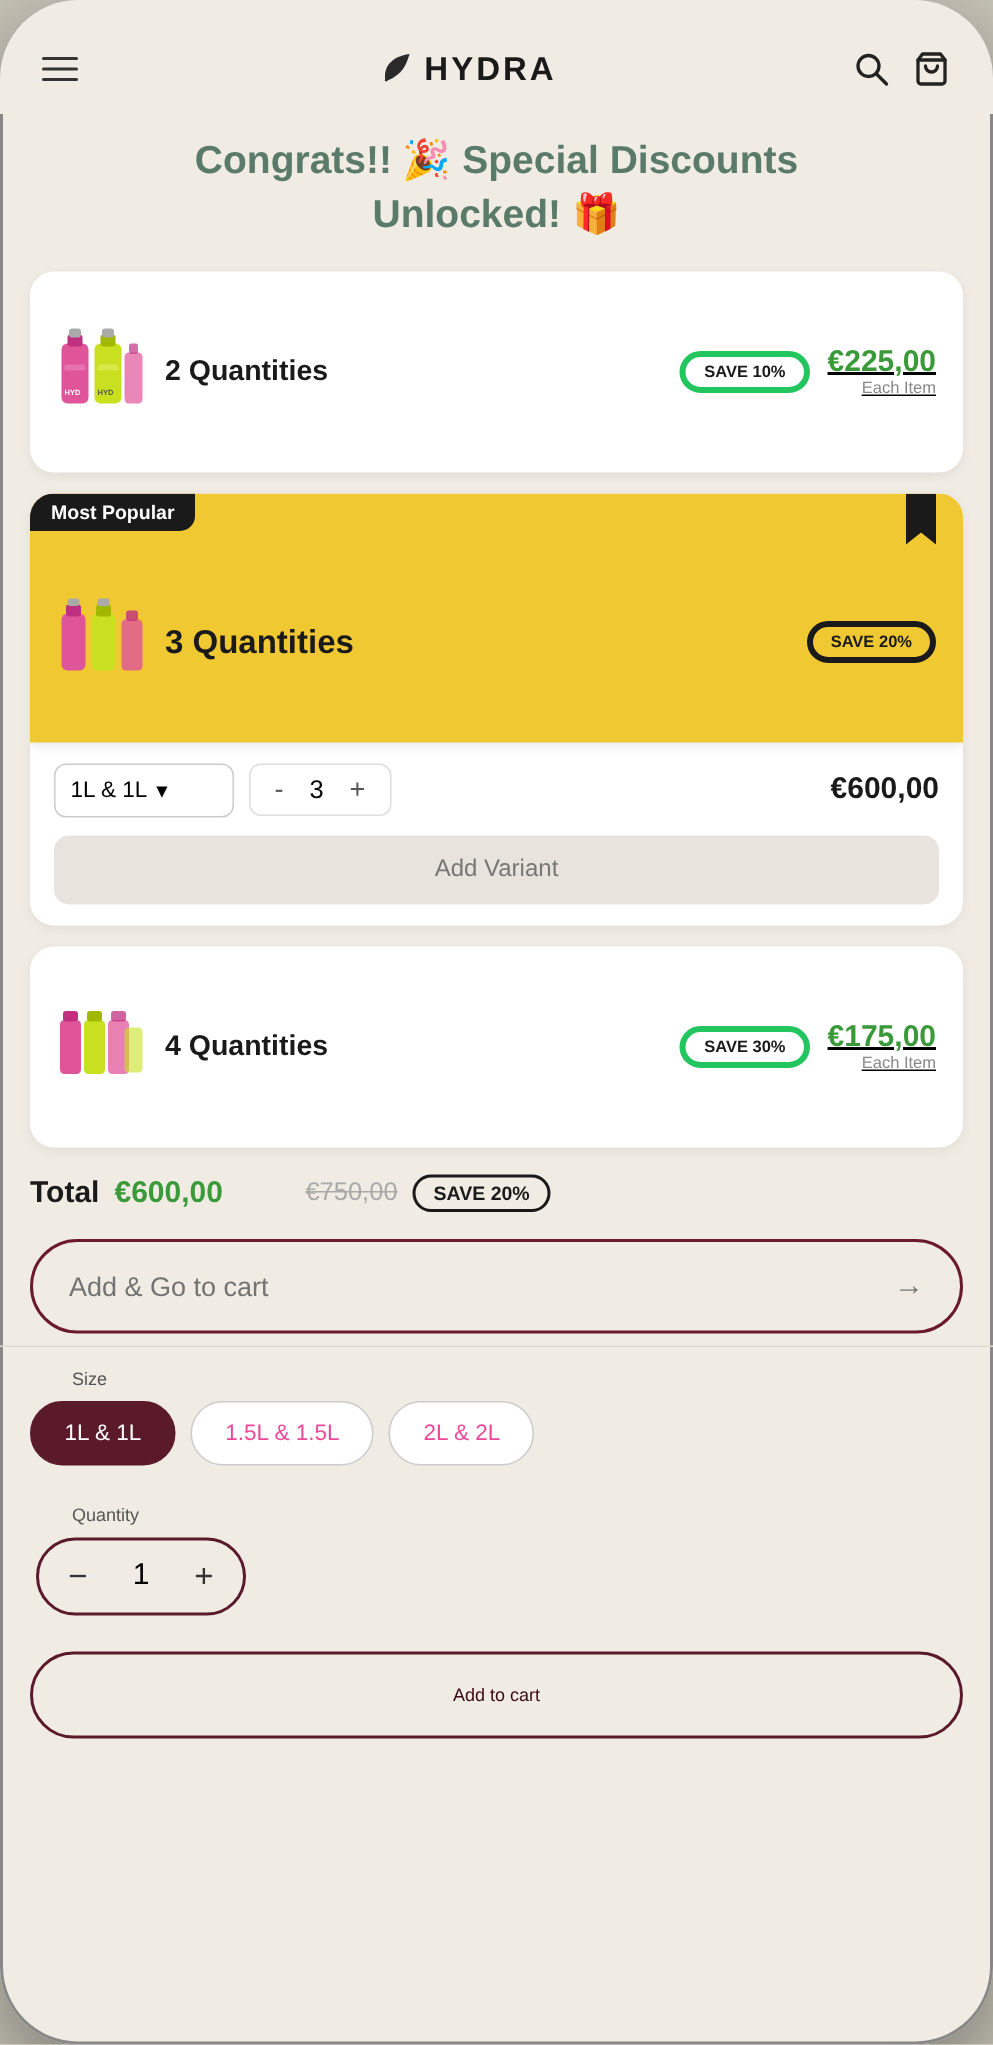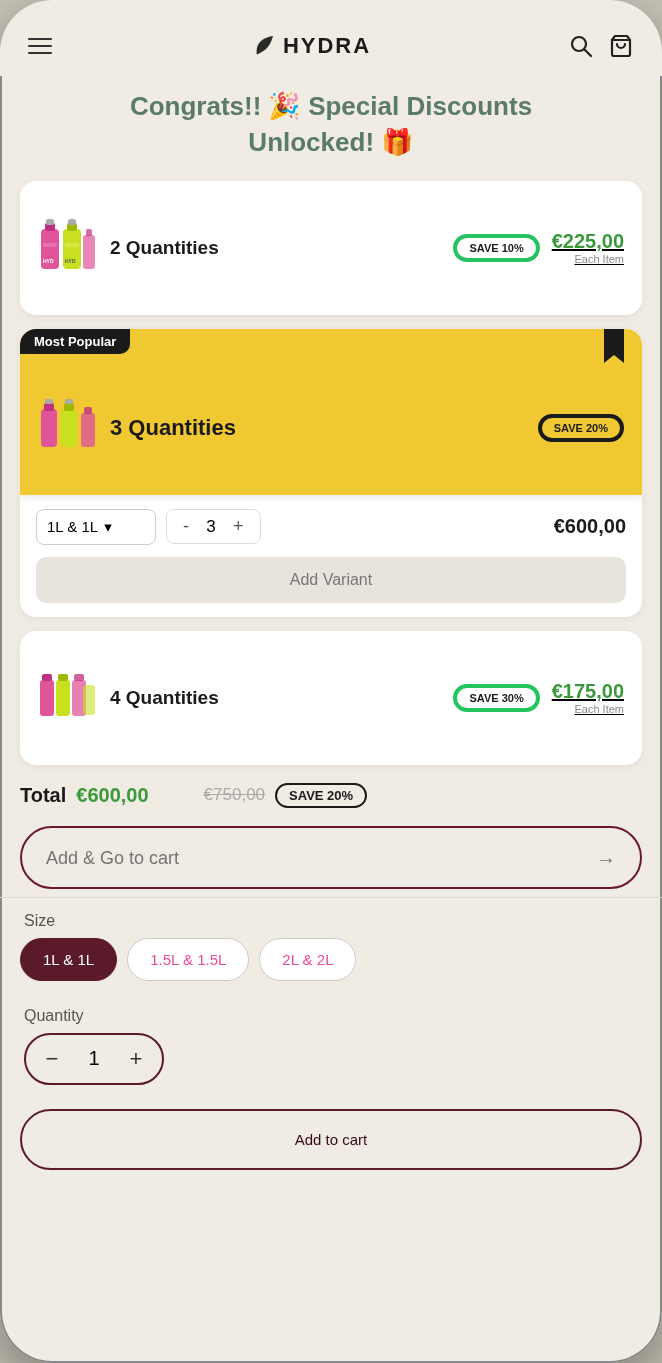--- a/index.html
+++ b/index.html
@@ -268,23 +268,24 @@
       display: flex;
       align-items: flex-end;
       justify-content: space-between;
       gap: 32px;
     }
     .arrow-icon { font-size: 20px; }
 
     
     .section-label {
       padding: 14px 24px 8px;
-      font-size: 16px;
+      font-size: 12px;
       font-weight: 500;
       color: #555;
+      margin-left: 24px;
     }
     .size-options {
       display: flex;
       gap: 10px;
       padding: 0 20px 12px;
       flex-wrap: wrap;
     }
     .size-btn {
       border-radius: 50px;
       padding: 12px 22px;
@@ -335,21 +336,21 @@
     }
 
     
     .add-cart-btn {
       margin: 8px 20px 30px;
       width: calc(100% - 40px);
       background: transparent;
       border: 2.5px solid #5a1a2a;
       border-radius: 50px;
       padding: 20px 24px;
-      font-size: 15px;
+      font-size: 12px;
       font-weight: 500;
       color: #3a0a14;
       cursor: pointer;
     }
 
     .divider {
       height: 1px;
       background: #e0dbd0;
       margin: 0 0 0;
     }

